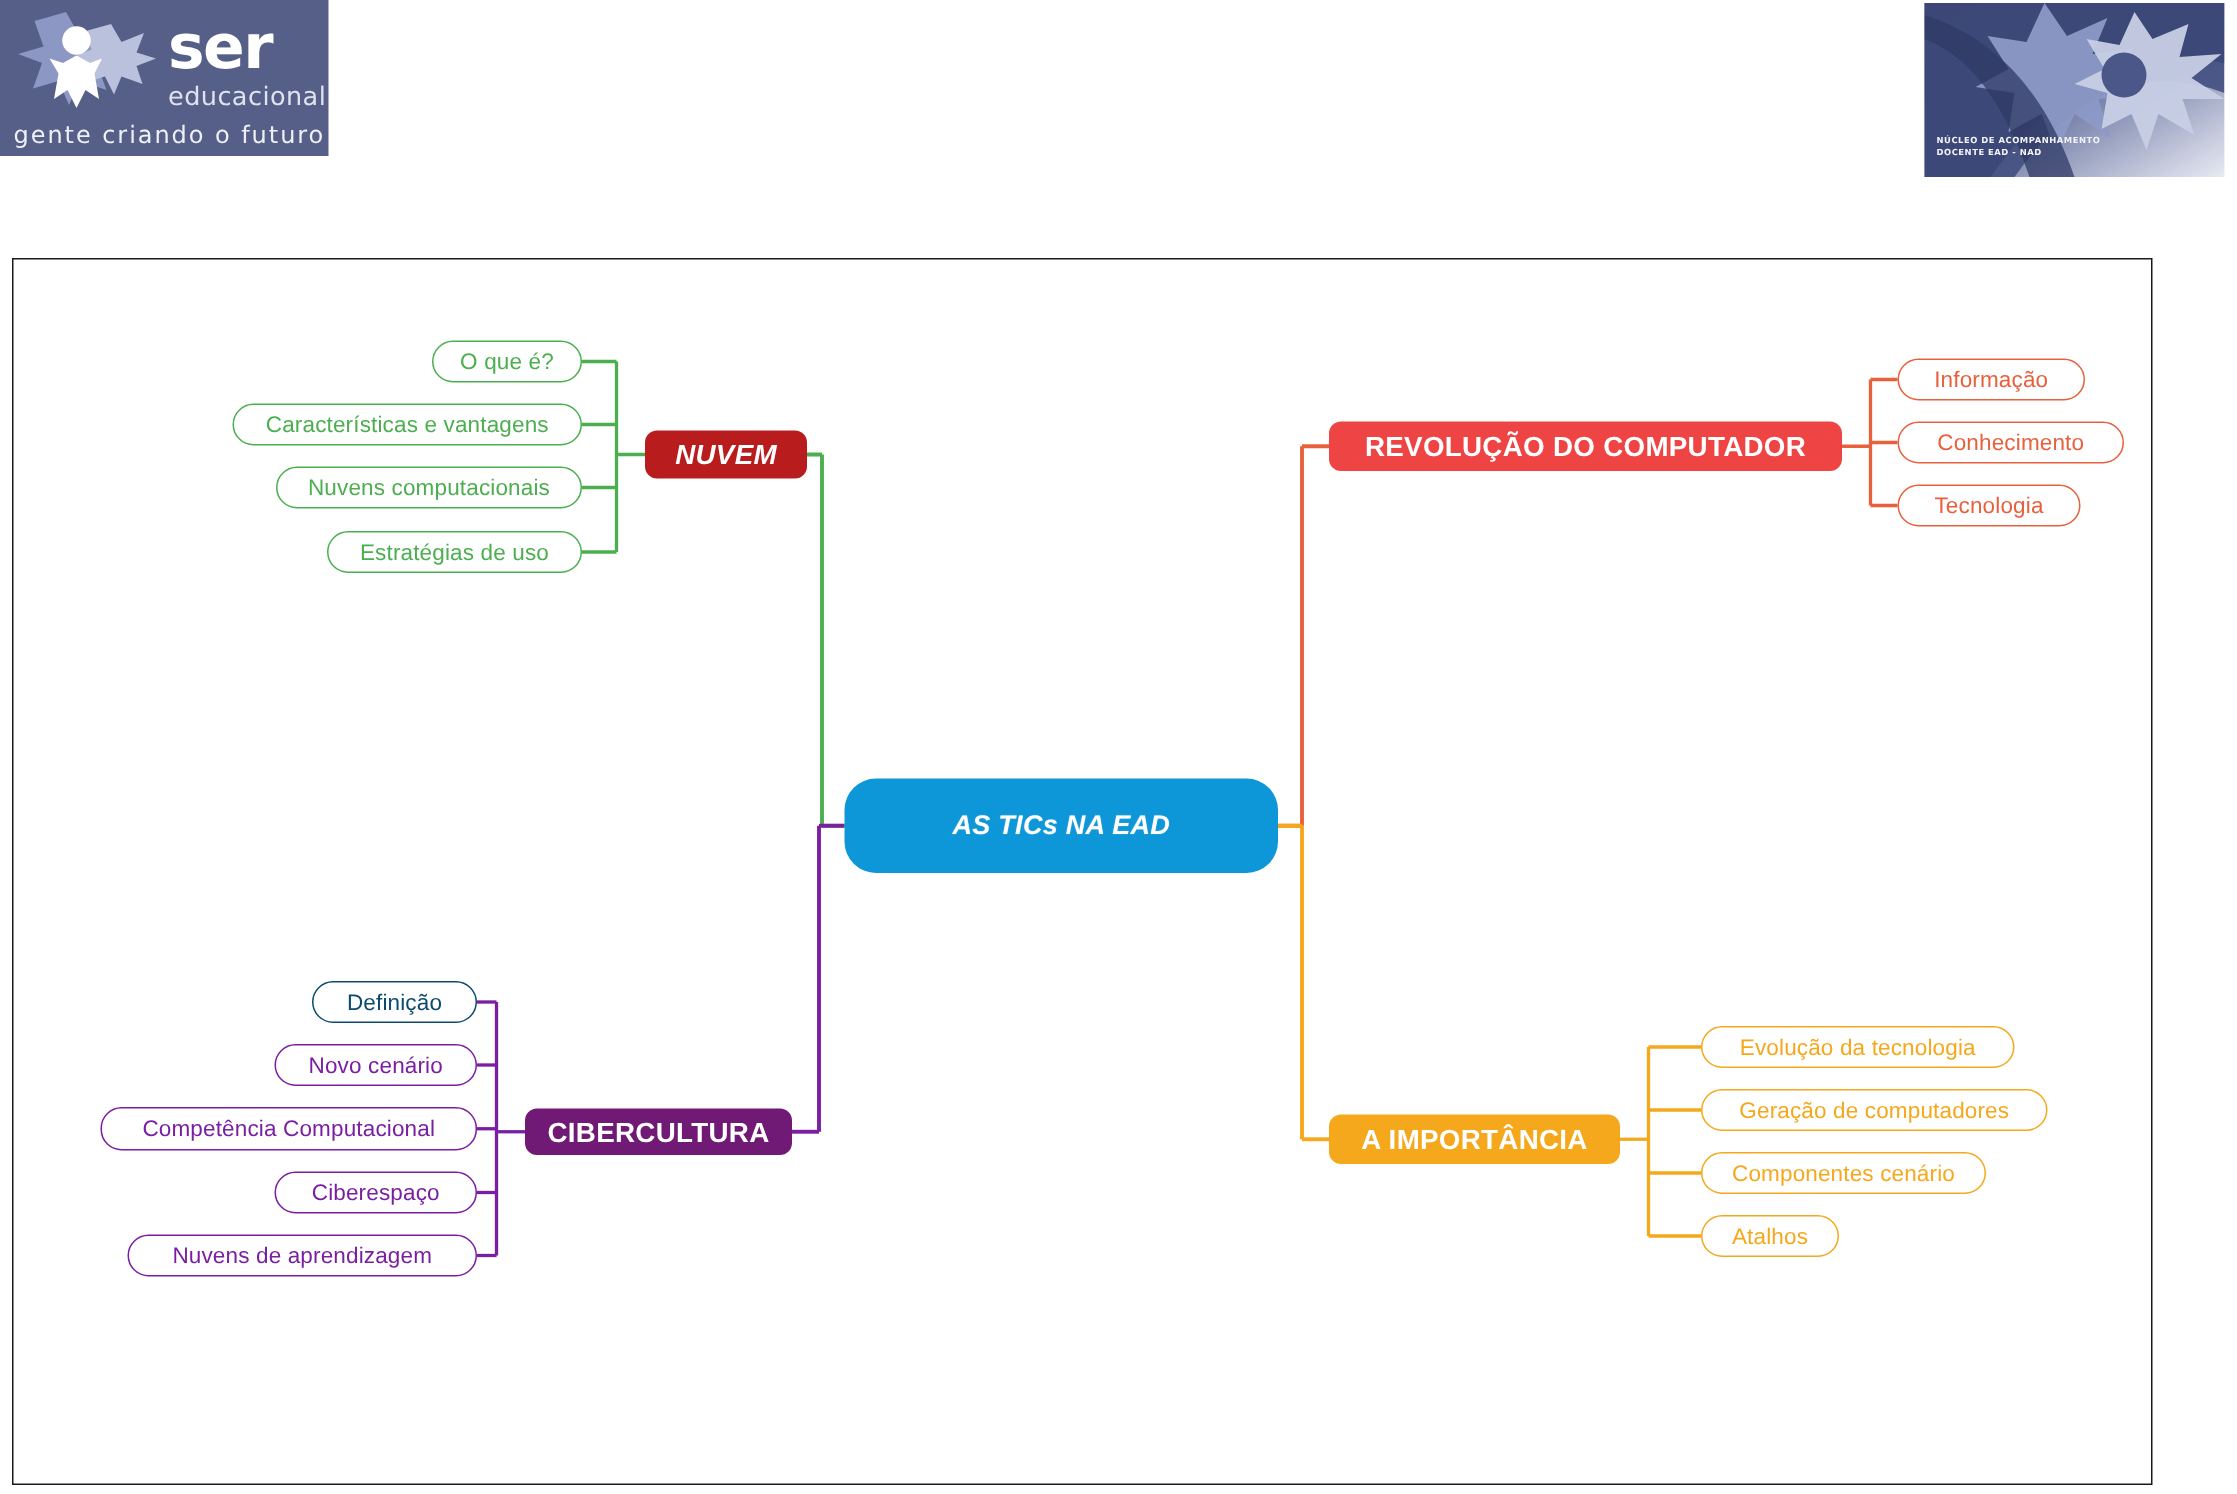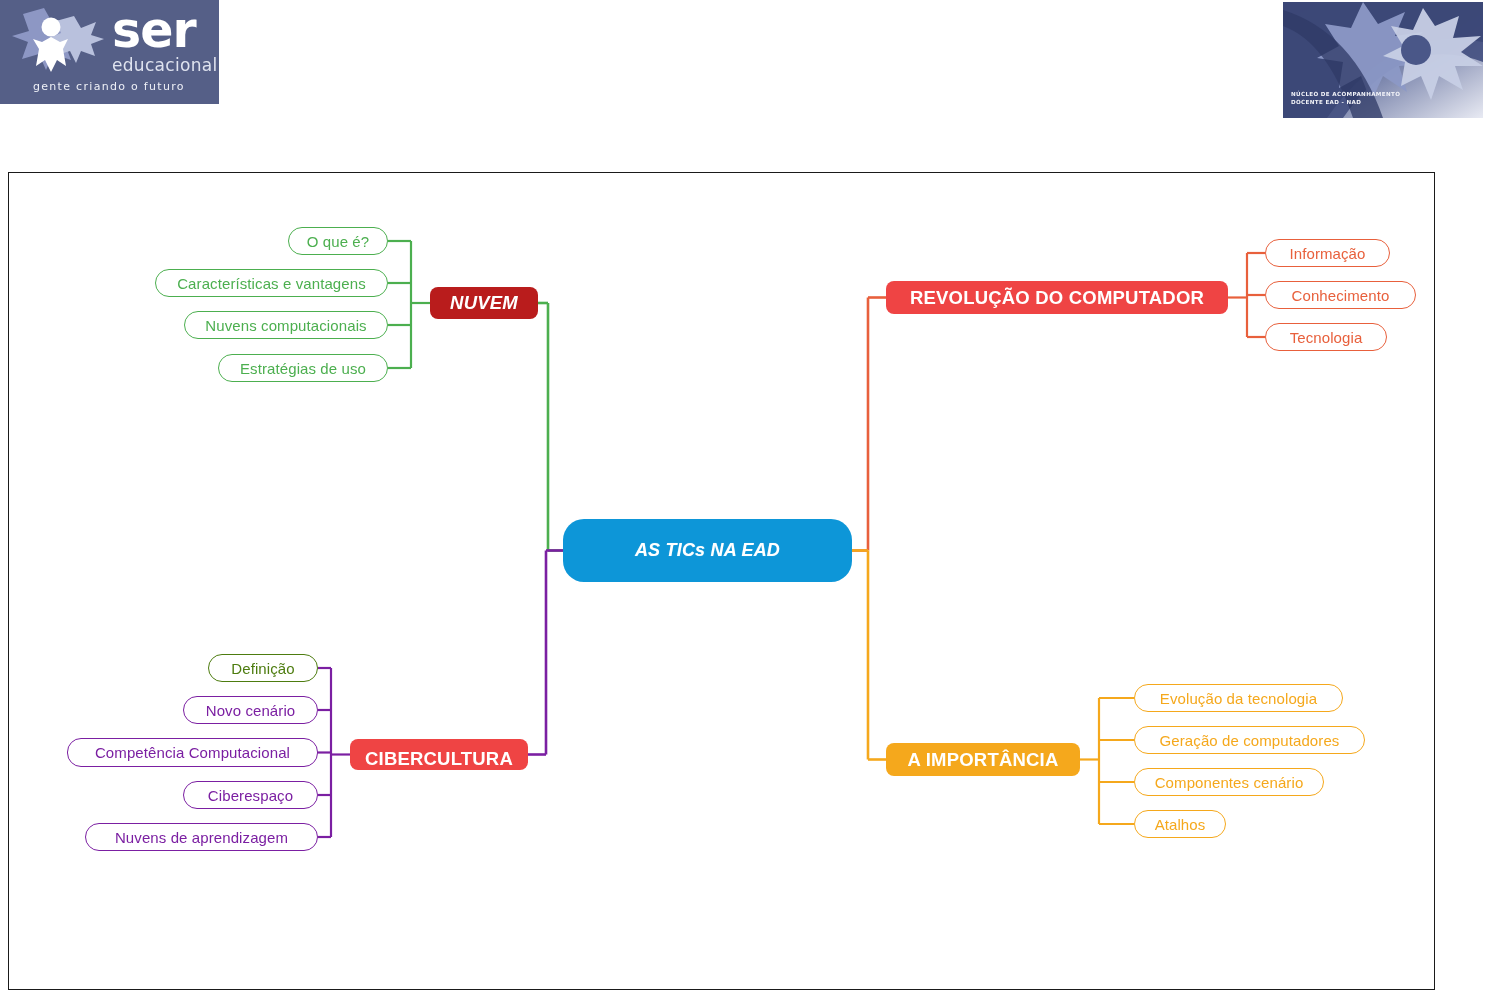--- a/index.html
+++ b/index.html
@@ -32,44 +32,43 @@
   }
   #ser-logo .star-cluster {
     position: absolute;
     left: 8px; top: 4px;
     width: 100px; height: 72px;
   }
   #ser-logo .ser-word {
     position: absolute;
     left: 112px; top: 6px;
     color: #ffffff;
-    font-size: 49px;
+    font-size: 41px;
     font-weight: bold;
     letter-spacing: -1px;
     line-height: 50px;
     font-family: "DejaVu Sans", sans-serif;
   }
   #ser-logo .edu-word {
     position: absolute;
     left: 112px; top: 56px;
     color: #dfe3ef;
     font-size: 17px;
     letter-spacing: 0.3px;
     line-height: 18px;
     font-family: "DejaVu Sans", sans-serif;
     text-align: right;
   }
   #ser-logo .tagline {
     position: absolute;
     left: 9px; top: 80px;
     color: #eef0f7;
-    font-size: 11px;
+    font-size: 16px;
     letter-spacing: 1.3px;
     font-family: "DejaVu Sans", sans-serif;
-    margin-left: 24px;
   }
 
   #nad-logo {
     position: absolute;
     left: 1283px; top: 2px;
     width: 200px; height: 116px;
     overflow: hidden;
     background: linear-gradient(118deg,#3c4a7d 0%, #47558b 30%, #6c7bb0 58%, #c8cee4 80%, #eceef6 100%);
   }
   #nad-logo .nad-text {
@@ -234,36 +233,36 @@
       </div>
       <div class="node leaf" style="left: 175px; top: 138px; width: 204px; height: 28px; color: rgb(76, 175, 79);">
         <span>Nuvens computacionais</span>
       </div>
       <div class="node leaf" style="left: 209px; top: 181px; width: 170px; height: 28px; color: rgb(76, 175, 79);">
         <span>Estratégias de uso</span>
       </div>
       <div class="node branch" style="left: 421px; top: 114px; width: 108px; height: 32px; background: #b91c1c; font-style: italic;">
         <span>NUVEM</span>
       </div>
-      <div class="node leaf" style="left: 199px; top: 481px; width: 110px; height: 28px; color: #4d7c0f;">
+      <div class="node leaf" style="left: 199px; top: 481px; width: 110px; height: 28px; color: #0c4a6e;">
         <span>Definição</span>
       </div>
       <div class="node leaf" style="left: 174px; top: 523px; width: 135px; height: 28px; color: rgb(123, 31, 162);">
         <span>Novo cenário</span>
       </div>
       <div class="node leaf" style="left: 58px; top: 565px; width: 251px; height: 29px; color: rgb(123, 31, 162);">
         <span>Competência Computacional</span>
       </div>
       <div class="node leaf" style="left: 174px; top: 608px; width: 135px; height: 28px; color: rgb(123, 31, 162);">
         <span>Ciberespaço</span>
       </div>
       <div class="node leaf" style="left: 76px; top: 650px; width: 233px; height: 28px; color: rgb(123, 31, 162);">
         <span>Nuvens de aprendizagem</span>
       </div>
-      <div class="node branch" style="left: 341px; top: 566px; width: 178px; height: 31px; background: #ef4444; align-items: flex-end;">
+      <div class="node branch" style="left: 341px; top: 566px; width: 178px; height: 31px; background: #701a75;">
         <span>CIBERCULTURA</span>
       </div>
       <div class="node leaf" style="left: 1256px; top: 66px; width: 125px; height: 28px; color: rgb(232, 96, 60);">
         <span>Informação</span>
       </div>
       <div class="node leaf" style="left: 1256px; top: 108px; width: 151px; height: 28px; color: rgb(232, 96, 60);">
         <span>Conhecimento</span>
       </div>
       <div class="node leaf" style="left: 1256px; top: 150px; width: 122px; height: 28px; color: rgb(232, 96, 60);">
         <span>Tecnologia</span>

